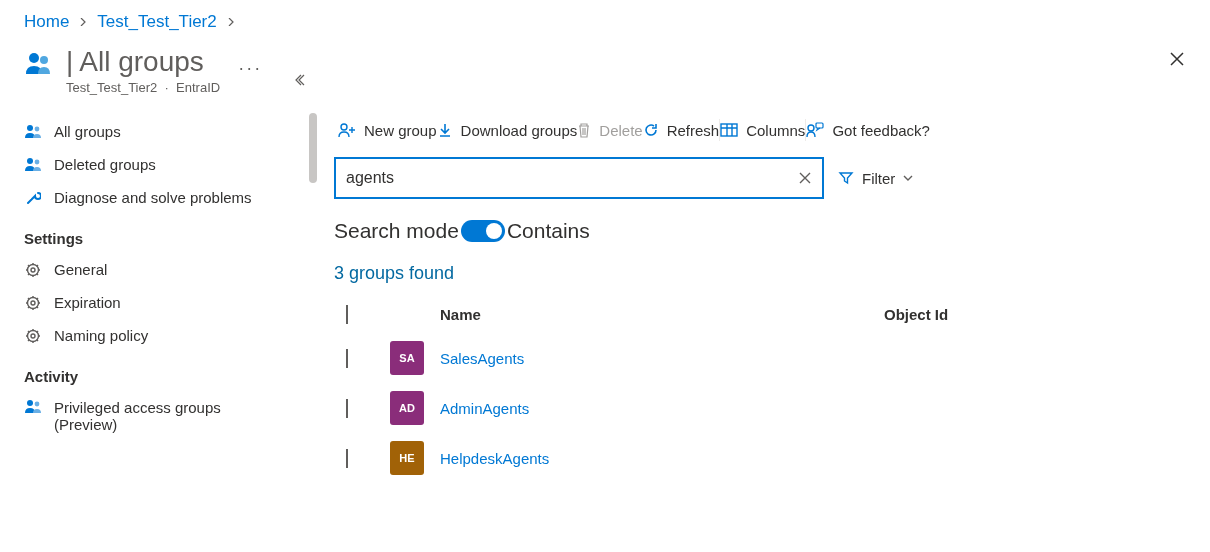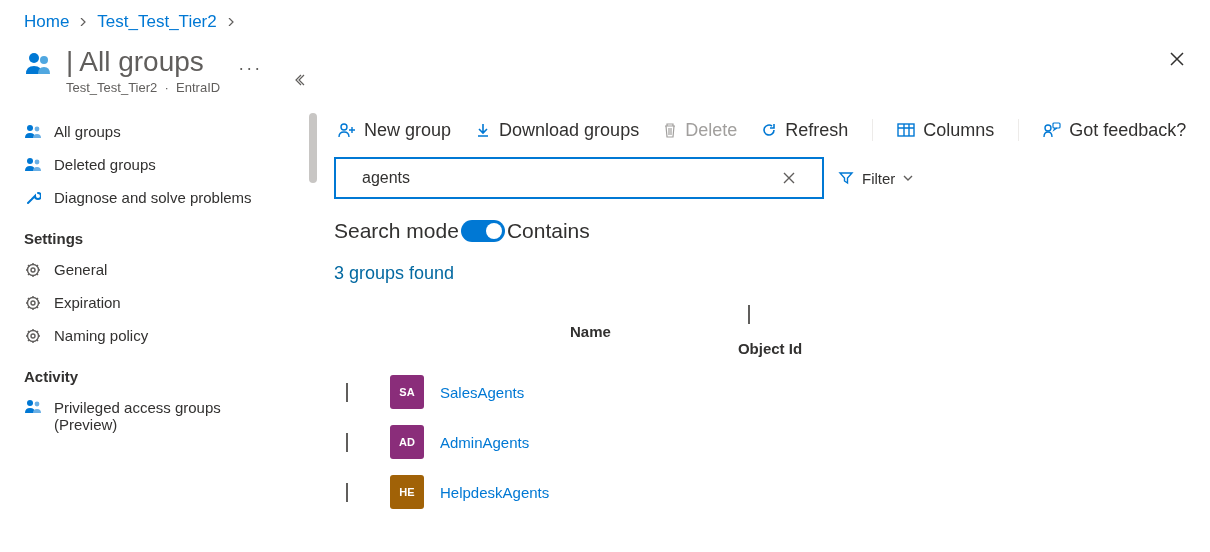--- a/index.html
+++ b/index.html
@@ -65,39 +65,38 @@
     font-size: 15px;
     padding: 16px 4px 6px 4px;
   }
 
   
   .main { flex: 1; padding: 0 16px 0 12px; position: relative; }
 
   .toolbar {
     display: flex;
     align-items: center;
-    gap: 24px;
     padding: 16px 0 10px 8px;
-    font-size: 18px;
+    font-size: 15px;
   }
   .tbtn { display: inline-flex; align-items: center; gap: 8px; cursor: pointer; color: #323130; }
   .tbtn.primary { color: #323130; }
   .tbtn.disabled { color: #a19f9d; cursor: default; }
   .tbtn .ticon { color: #0078d4; display: inline-flex; }
   .tbtn.disabled .ticon { color: #a19f9d; }
   .tsep { width: 1px; height: 22px; background: #edebe9; }
 
   .searchrow { display: flex; align-items: center; gap: 14px; padding: 6px 0 0 4px; }
   .searchbox {
     display: flex;
     align-items: center;
     width: 490px;
     height: 42px;
     border: 2px solid #0078d4;
-    padding: 0 26px;
+    padding: 0 10px;
   }
   .searchbox input {
     flex: 1;
     border: none;
     outline: none;
     font-size: 16px;
     color: #323130;
     background: transparent;
   }
   .searchbox .clear { cursor: pointer; color: #605e5c; }
@@ -121,26 +120,25 @@
   }
 
   .count { padding: 12px 0 12px 4px; font-size: 18px; color: #0369a1; }
 
   .thead {
     display: flex;
     align-items: center;
     padding: 10px 0 10px 16px;
     font-size: 15px;
     font-weight: 600;
-    flex-direction: column;
   }
   .col-check { width: 44px; }
   .col-avatar { width: 50px; }
   .col-name { width: 400px; }
-  .col-obj { flex: 1; }
+  .col-obj { flex: 1; margin-left: 44px; }
 
   .row {
     display: flex;
     align-items: center;
     padding: 8px 0 8px 16px;
     font-size: 15px;
   }
   .chk {
     width: 20px; height: 20px; border: 1px solid #605e5c; background: #fff; cursor: pointer;
   }

